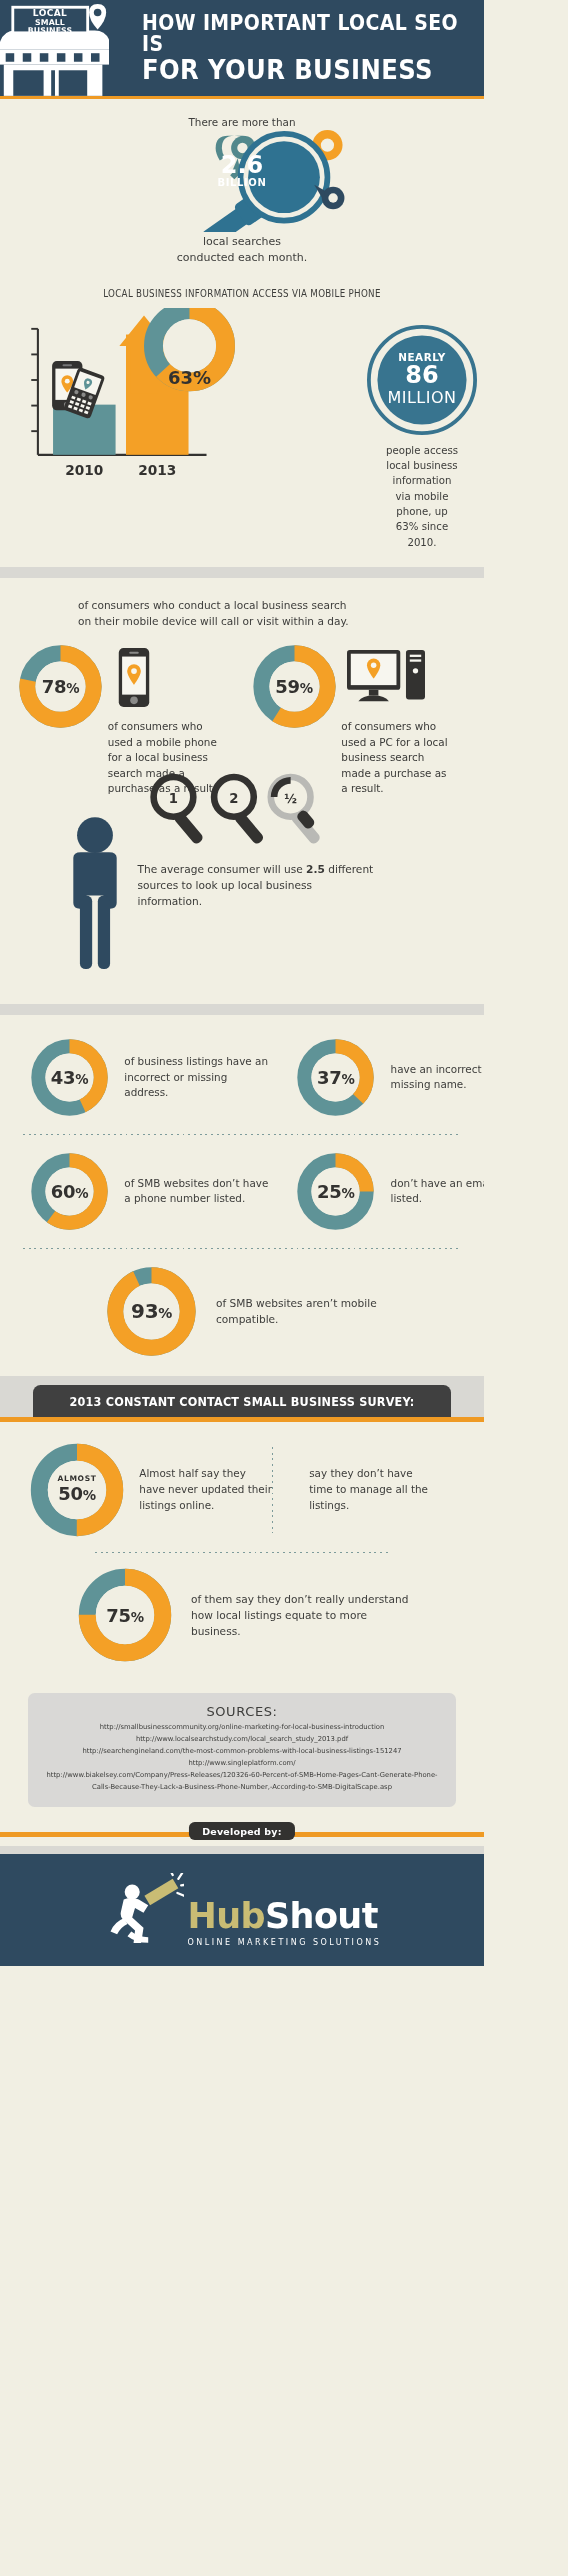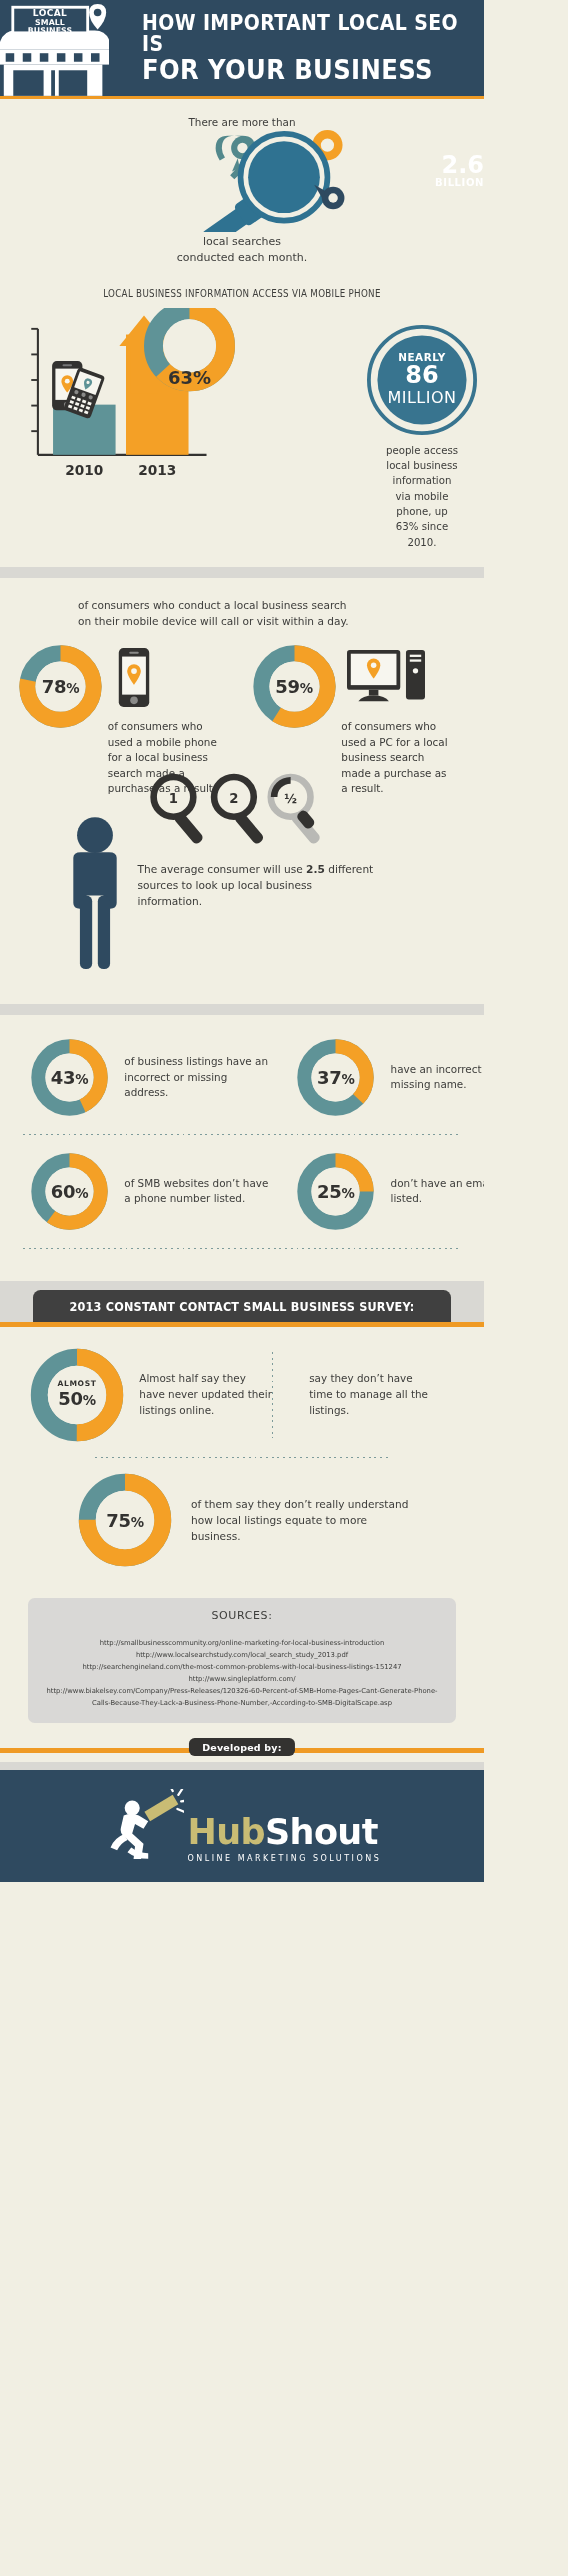--- a/index.html
+++ b/index.html
@@ -104,21 +104,21 @@
 
   .s5{padding:19px 0 15px 0;}
   .s5 .last{display:flex;align-items:center;padding-left:76px;}
   .s5 .last .dtext{margin-left:17px;width:227px;}
 
   
   .sources-box{
     margin:13.3px 28px 15px 28px;background:#d9d8d6;border-radius:6.6px;
     padding:11.4px 15px 13.3px 15px;text-align:center;
   }
-  .sources-box .title{font-size:11px;letter-spacing:0.6px;color:#3d3d3b;margin-bottom:16px;}
+  .sources-box .title{font-size:13px;letter-spacing:0.6px;color:#3d3d3b;margin-bottom:3px;}
   .sources-box .u{font-size:6.8px;line-height:1.75;color:#3d3d3b;word-break:break-word;}
 
   
   .devstrip{position:relative;height:24.6px;background:#f1efe3;}
   .devstrip .rule{position:absolute;left:0;right:0;top:10.4px;height:4.7px;background:#ef9a24;}
   .devstrip .pill{
     position:absolute;left:50%;transform:translateX(-50%);top:0;
     background:#333230;color:#fff;border-radius:5.7px;padding:3.8px 13.3px;
     font-size:9.5px;font-weight:bold;letter-spacing:0.2px;
   }
@@ -214,21 +214,21 @@
         <circle cx="300" cy="50" r="47" fill="#f1efe3"></circle>
         <circle cx="300" cy="50" r="46" fill="none" stroke="#2f7291" stroke-width="6"></circle>
         <circle cx="300" cy="50" r="38" fill="#2f7291"></circle>
 
         <g transform="translate(340,60)">
           <path d="M12 0 a12 12 0 0 1 12 12 a12 12 0 0 1 -12 12 a12 12 0 0 1 -12 -12 a12 12 0 0 1 12 -12z" fill="#2f4a60"></path>
           <circle cx="12" cy="12" r="5" fill="#f1efe3"></circle>
           <path d="M3 4 L-8 -2 L4 18 Z" fill="#2f4a60"></path>
         </g>
       </svg>
-      <div style="position:absolute;left:0;right:0;top:23px;text-align:right;color:#fff;line-height:1.0;">
+      <div style="position:absolute;left:0;right:0;top:23px;text-align:center;color:#fff;line-height:1.0;">
         <div style="font-size:24px;font-weight:bold;">2.6</div>
         <div style="font-size:10px;font-weight:bold;letter-spacing:0.6px;margin-top:0.9px;">BILLION</div>
       </div>
     </div>
     <div class="caption">
       <div>local searches</div>
       <div>conducted each month.</div>
     </div>
   </div>
 
@@ -479,20 +479,31 @@
             <circle cx="44" cy="44" r="25.5" fill="#f1efe3"></circle>
           </svg>
           <div class="donut-label"><span class="pct"><span>25</span><span class="sign">%</span></span></div>
         </div>
         <div class="dtext">don’t have an email contact listed.</div>
       </div>
     </div>
 
     <div class="hdot"></div>
 
+    <div class="last">
+      <div class="donut" style="width:95px;height:95px;">
+        <svg width="95" height="95" viewBox="0 0 100 100">
+          <circle cx="50" cy="50" r="38" fill="none" stroke="#5f9397" stroke-width="17"></circle>
+          <circle cx="50" cy="50" r="38" fill="none" stroke="#f4a026" stroke-width="17" stroke-dasharray="222.1 16.7" transform="rotate(-90 50 50)"></circle>
+          <circle cx="50" cy="50" r="29.5" fill="#f1efe3"></circle>
+        </svg>
+        <div class="donut-label"><span class="pct" style="font-size:20px;"><span>93</span><span class="sign" style="font-size:14px;">%</span></span></div>
+      </div>
+      <div class="dtext">of SMB websites aren’t mobile compatible.</div>
+    </div>
   </div>
 
   <div class="banner-band">
     <div class="banner">2013 CONSTANT CONTACT SMALL BUSINESS SURVEY:</div>
     <div class="banner-rule"></div>
   </div>
 
   <div class="band s5">
     <div class="grid2">
       <div class="cell" style="padding-left:28px;">

